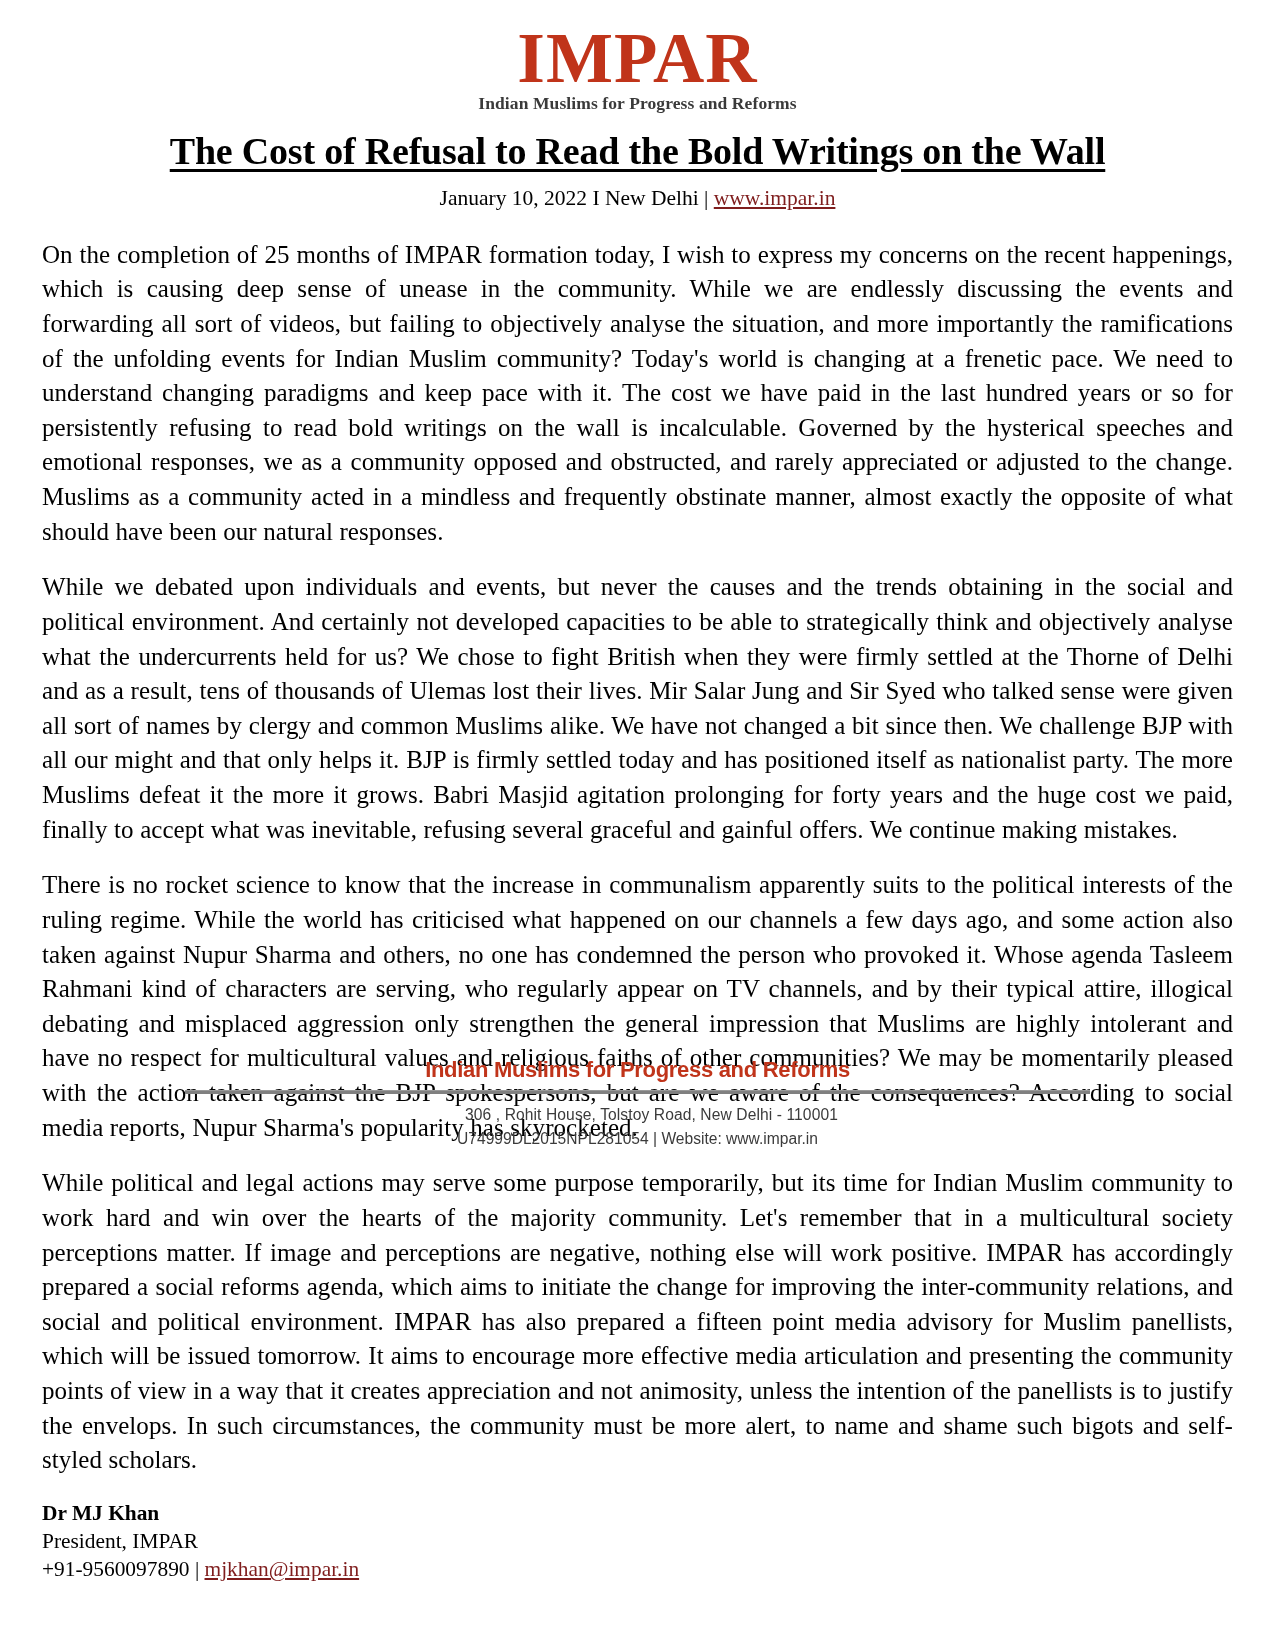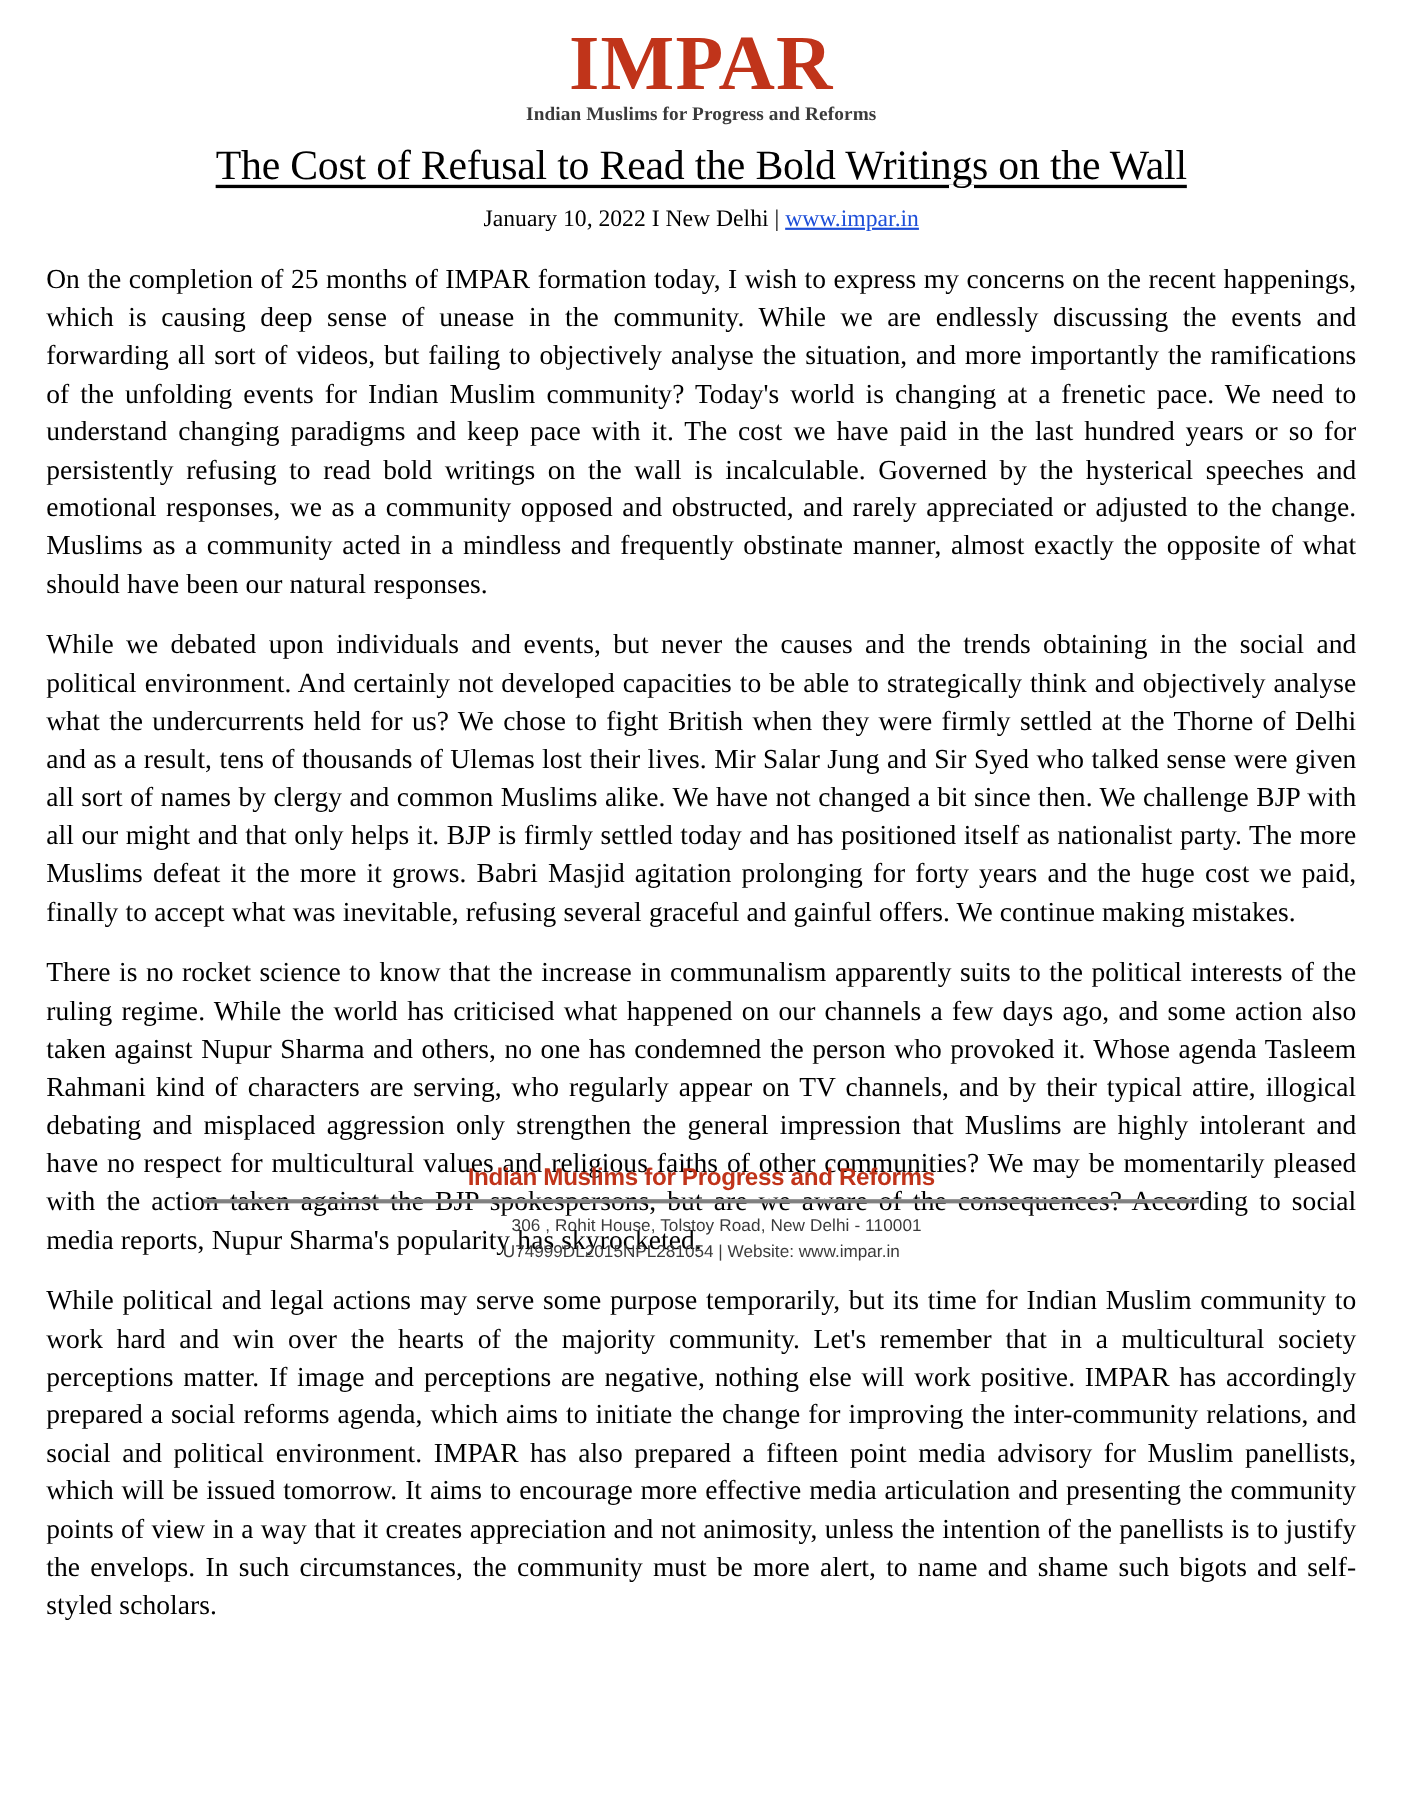--- a/index.html
+++ b/index.html
@@ -44,36 +44,36 @@
     letter-spacing: 0.1px;
     color: #3a3a3a;
     display: block;
     margin-top: 2px;
   }
 
   
   .doc-title {
     text-align: center;
     font-family: "Liberation Serif", serif;
-    font-weight: normal;
+    font-weight: bold;
     font-size: 38px;
     line-height: 1.12;
     margin: 16px 34px 12px 34px;
     text-decoration: underline;
     text-underline-offset: 5px;
     letter-spacing: -0.2px;
   }
   .doc-subtitle {
     text-align: center;
     font-size: 21.5px;
     margin-top: 13px;
     line-height: 1.2;
   }
   .doc-subtitle a, .link {
-    color: #1d4ed8;
+    color: #7f1d1d;
     text-decoration: underline;
   }
 
   
   .body-wrap {
     margin: 0 42px 0 42px;
   }
   p.para {
     text-align: justify;
     font-size: 25px;
@@ -151,20 +151,25 @@
     <span>January 10, 2022 I New Delhi | </span><a class="link" href="#">www.impar.in</a>
   </div>
 
   <div class="body-wrap">
     <p class="para first">On the completion of 25 months of IMPAR formation today, I wish to express my concerns on the recent happenings, which is causing deep sense of unease in the community. While we are endlessly discussing the events and forwarding all sort of videos, but failing to objectively analyse the situation, and more importantly the ramifications of the unfolding events for Indian Muslim community?  Today's world is changing at a frenetic pace. We need to understand changing paradigms and keep pace with it. The cost we have paid in the last hundred years or so for persistently refusing to read bold writings on the wall is incalculable. Governed by the hysterical speeches and emotional responses, we as a community opposed and obstructed, and rarely appreciated or adjusted to the change. Muslims as a community acted in a mindless and frequently obstinate manner, almost exactly the opposite of what should have been our natural responses.</p>
     <p class="para">While we debated upon individuals and events, but never the causes and the trends obtaining in the social and political environment. And certainly not developed capacities to be able to strategically think and objectively analyse what the undercurrents held for us? We chose to fight British when they were firmly settled at the Thorne of Delhi and as a result, tens of thousands of Ulemas lost their lives. Mir Salar Jung and Sir Syed who talked sense were given all sort of names by clergy and common Muslims alike. We have not changed a bit since then. We challenge BJP with all our might and that only helps it. BJP is firmly settled today and has positioned itself as nationalist party. The more Muslims defeat it the more it grows. Babri Masjid agitation prolonging for forty years and the huge cost we paid, finally to accept what was inevitable, refusing several graceful and gainful offers. We continue making mistakes.</p>
     <p class="para">There is no rocket science to know that the increase in communalism apparently suits to the political interests of the ruling regime. While the world has criticised what happened on our channels a few days ago, and some action also taken against Nupur Sharma and others, no one has condemned the person who provoked it. Whose agenda Tasleem Rahmani kind of characters are serving, who regularly appear on TV channels, and by their typical attire, illogical debating and misplaced aggression only strengthen the general impression that Muslims are highly intolerant and have no respect for multicultural values and religious faiths of other communities? We may be momentarily pleased with the action taken against the BJP spokespersons, but are we aware of the consequences? According to social media reports, Nupur Sharma's popularity has skyrocketed.</p>
     <p class="para">While political and legal actions may serve some purpose temporarily,  but its time for Indian Muslim community to work hard and win over the hearts of the majority community. Let's remember that in a multicultural society perceptions matter. If image and perceptions are negative, nothing else will work positive. IMPAR has accordingly prepared a social reforms agenda, which aims to initiate the change for improving the inter-community relations, and social and political environment. IMPAR has also prepared a fifteen point media advisory for Muslim panellists, which will be issued tomorrow. It aims to encourage more effective media articulation and presenting the community points of view in a way that it creates appreciation and not animosity, unless the intention of the panellists is to justify the envelops. In such circumstances, the community must be more alert, to name and shame such bigots and self-styled scholars.</p>
   </div>
 
+  <div class="signature">
+    <span class="sig-name">Dr MJ Khan</span>
+    <span class="sig-role">President, IMPAR</span>
+    <span class="sig-contact"><span>+91-9560097890 | </span><a class="link" href="#">mjkhan@impar.in</a></span>
+  </div>
 
   <div class="footer">
     <div class="footer-title">Indian Muslims for Progress and Reforms</div>
     <div class="footer-rule"></div>
     <div class="footer-line l1">306 , Rohit House, Tolstoy Road, New Delhi - 110001</div>
     <div class="footer-line">U74999DL2015NPL281054 | Website: www.impar.in</div>
   </div>
 
 </div>
 

